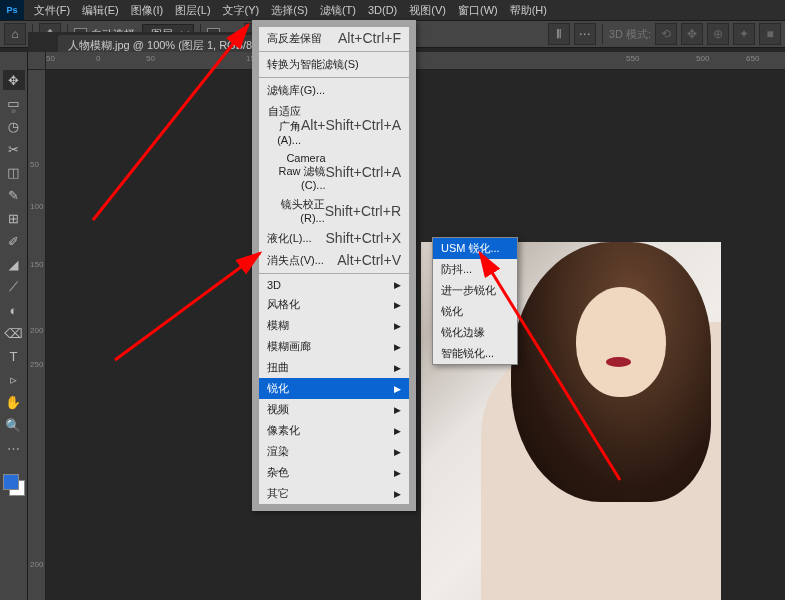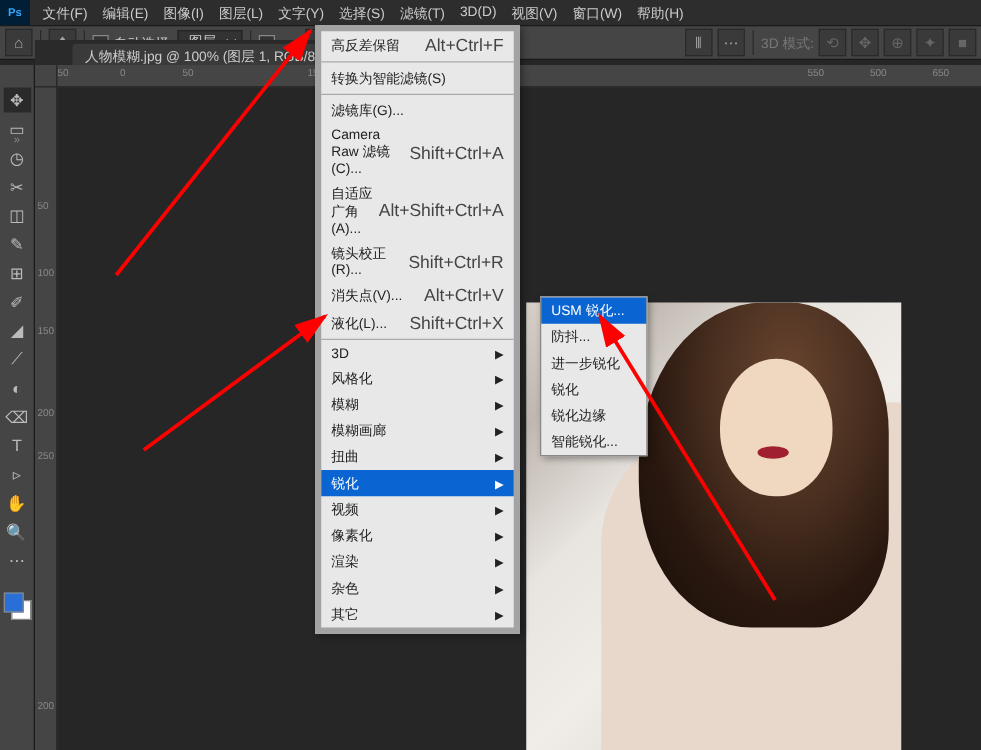--- a/index.html
+++ b/index.html
@@ -32,21 +32,21 @@
 .ruler-v span { position: absolute; left: 2px; writing-mode: horizontal-tb; }
 .ruler-corner { position: absolute; top: 0; left: 0; width: 18px; height: 18px; background: #454545; border-right: 1px solid #222; border-bottom: 1px solid #222; }
 
 .image-area { position: absolute; top: 18px; left: 18px; right: 0; bottom: 0; overflow: hidden; }
 .photo { position: absolute; left: 375px; top: 172px; width: 300px; height: 360px; background: linear-gradient(135deg, #d8d0c8 0%, #c0b8b0 15%, #e8e4e0 35%, #f0ece8 55%, #e0dcd8 75%, #c8c0b8 100%); overflow: hidden; }
 .model-body { position: absolute; right: 0; bottom: 0; width: 240px; height: 280px; background: #e8d8cc; border-top-left-radius: 60% 40%; }
 .model-hair { position: absolute; right: 10px; top: 0; width: 200px; height: 260px; background: radial-gradient(ellipse at 60% 25%, #6a4530 0%, #4a3020 35%, #2a1810 65%, #1a1008 90%); border-radius: 50% 40% 30% 45%; }
 .model-face { position: absolute; right: 55px; top: 45px; width: 90px; height: 110px; background: #f0d8c0; border-radius: 50% 50% 48% 48%; }
 .model-lips { position: absolute; right: 90px; top: 115px; width: 25px; height: 10px; background: #a02030; border-radius: 50%; }
 
-.dropdown { position: absolute; top: 20px; left: 252px; width: 164px; background: #e8e8e8; border: 5px solid #a3a3a3; box-shadow: 2px 2px 6px rgba(0,0,0,0.4); font-size: 11px; color: #222; z-index: 100; }
+.dropdown { position: absolute; top: 20px; left: 252px; width: 164px; background: #e8e8e8; border: 7px solid #a3a3a3; box-shadow: 2px 2px 6px rgba(0,0,0,0.4); font-size: 11px; color: #222; z-index: 100; text-align: right; }
 .dd-item { padding: 3px 8px; display: flex; justify-content: space-between; align-items: center; cursor: pointer; }
 .dd-item.highlighted { background: #0a64d2; color: #fff; }
 .dd-sep { height: 1px; background: #aaa; margin: 2px 0; }
 .dd-arrow { font-size: 9px; }
 .dd-shortcut { font-size: 14px; color: #444; }
 
 .submenu { position: absolute; top: 237px; left: 432px; width: 86px; background: #e8e8e8; border: 1px solid #888; box-shadow: 2px 2px 6px rgba(0,0,0,0.4); font-size: 11px; color: #222; z-index: 101; }
 .sub-item { padding: 3px 8px; cursor: pointer; }
 .sub-item.highlighted { background: #0a64d2; color: #fff; }
 
@@ -128,27 +128,27 @@
         <span>人物模糊.jpg @ 100% (图层 1, RGB/8#) *</span>
         <span class="close">×</span>
       </div>
     </div>
     <div class="ruler-corner"></div>
     <div class="ruler-h" id="ruler-h">
         <span style="left: 0px;">50</span>
         <span style="left: 50px;">0</span>
         <span style="left: 100px;">50</span>
         <span style="left: 200px;">150</span>
-        <span style="left: 600px;">550</span>
+        <span style="left: 580px;">550</span>
         <span style="left: 650px;">500</span>
         <span style="left: 700px;">650</span>
       </div>
     <div class="ruler-v" id="ruler-v">
         <span style="top: 90px;">50</span>
-        <span style="top: 144px;">100</span>
+        <span style="top: 132px;">100</span>
         <span style="top: 190px;">150</span>
         <span style="top: 256px;">200</span>
         <span style="top: 290px;">250</span>
         <span style="top: 490px;">200</span>
       </div>
     <div class="image-area">
       <div class="photo">
         <div class="model-body"></div>
         <div class="model-hair"></div>
         <div class="model-face"></div>
@@ -165,38 +165,38 @@
     </div>
     <div class="dd-sep"></div>
     <div class="dd-item">
       <span>转换为智能滤镜(S)</span>
     </div>
     <div class="dd-sep"></div>
     <div class="dd-item">
       <span>滤镜库(G)...</span>
     </div>
     <div class="dd-item">
+      <span>自适应广角(A)...</span>
+      <span class="dd-shortcut">Alt+Shift+Ctrl+A</span>
+    </div>
+    <div class="dd-item">
       <span>Camera Raw 滤镜(C)...</span>
       <span class="dd-shortcut">Shift+Ctrl+A</span>
     </div>
     <div class="dd-item">
-      <span>自适应广角(A)...</span>
-      <span class="dd-shortcut">Alt+Shift+Ctrl+A</span>
-    </div>
-    <div class="dd-item">
       <span>镜头校正(R)...</span>
       <span class="dd-shortcut">Shift+Ctrl+R</span>
     </div>
     <div class="dd-item">
+      <span>液化(L)...</span>
+      <span class="dd-shortcut">Shift+Ctrl+X</span>
+    </div>
+    <div class="dd-item">
       <span>消失点(V)...</span>
       <span class="dd-shortcut">Alt+Ctrl+V</span>
-    </div>
-    <div class="dd-item">
-      <span>液化(L)...</span>
-      <span class="dd-shortcut">Shift+Ctrl+X</span>
     </div>
     <div class="dd-sep"></div>
     <div class="dd-item">
       <span>3D</span>
       <span class="dd-arrow">▶</span>
     </div>
     <div class="dd-item">
       <span>风格化</span>
       <span class="dd-arrow">▶</span>
     </div>

